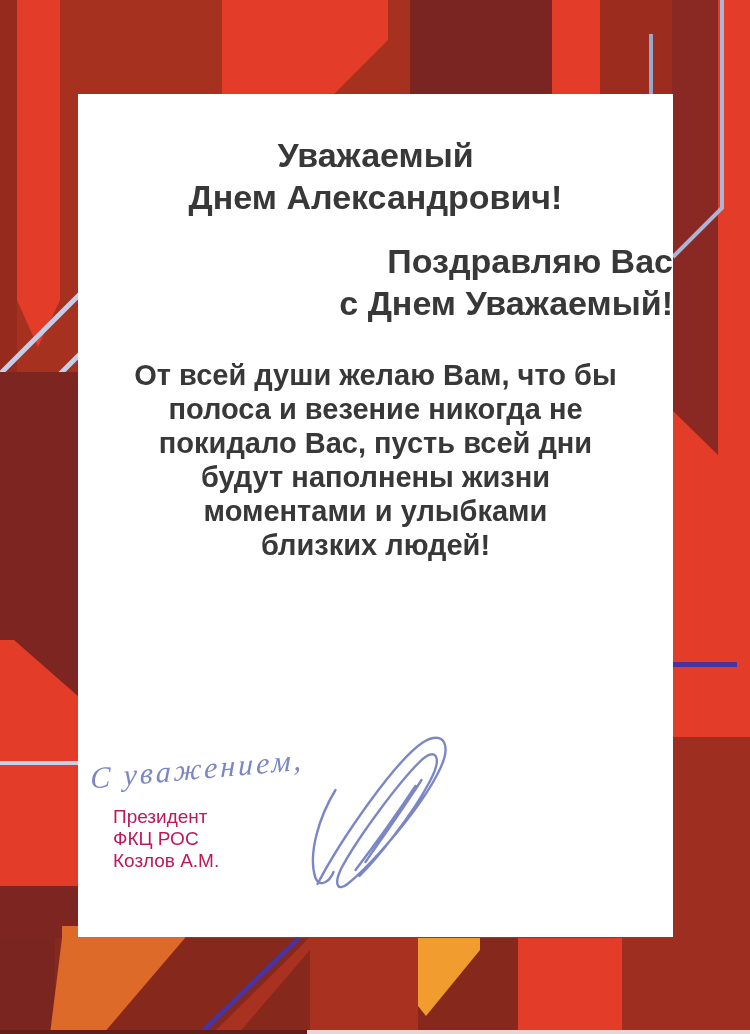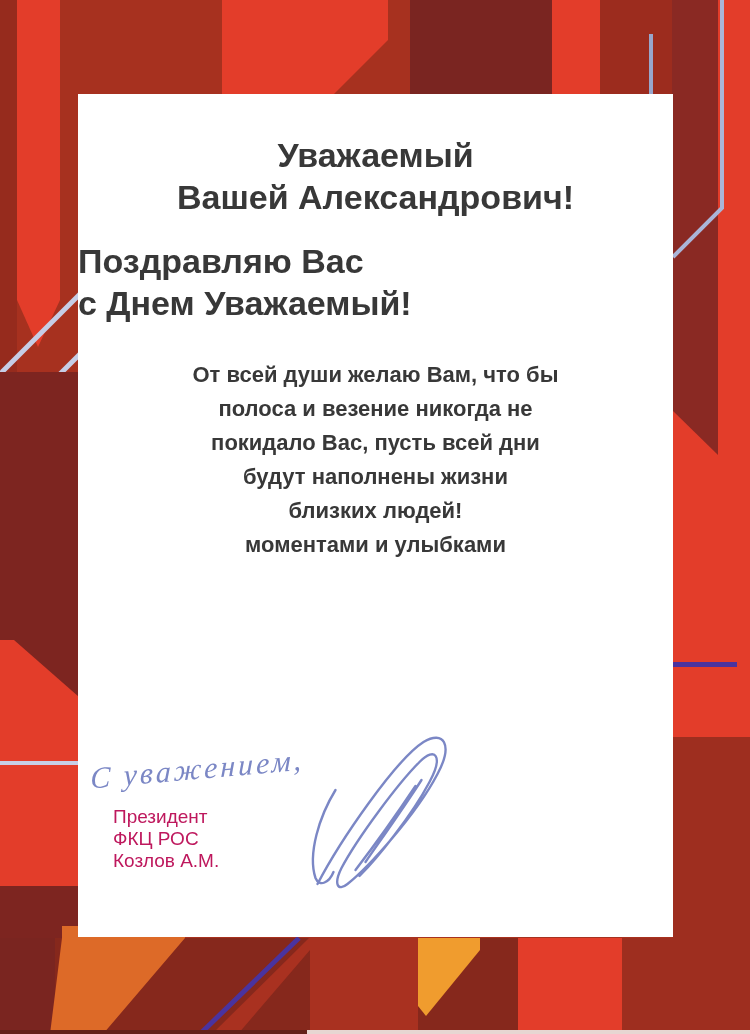--- a/index.html
+++ b/index.html
@@ -2,24 +2,24 @@
 <html><head>
 <meta charset="utf-8">
 <style>
   html,body{margin:0;padding:0;background:#222;}
   .stage{position:relative;width:750px;height:1034px;overflow:hidden;
          font-family:"Liberation Sans",sans-serif;padding-left:12px;}
   .bg{position:absolute;left:0;top:0;width:750px;height:1034px;display:block;}
   .card{position:absolute;left:78px;top:94px;width:595px;height:843px;background:#ffffff;}
   .salutation{position:absolute;left:0;top:40px;width:100%;text-align:center;
               font-weight:700;font-size:34px;line-height:42px;color:#383838;}
-  .greeting{position:absolute;left:0;top:146px;width:100%;text-align:left;
+  .greeting{position:absolute;left:0;top:146px;width:100%;text-align:right;
             font-weight:700;font-size:34px;line-height:42px;color:#383838;}
   .bodytext{position:absolute;left:0;top:264px;width:100%;text-align:center;
-            font-weight:700;font-size:22px;line-height:34px;color:#383838;}
+            font-weight:700;font-size:29px;line-height:34px;color:#383838;}
   .closing-hand{position:absolute;left:12px;top:658px;color:#7b87c5;
             font-family:"Liberation Serif",serif;font-style:italic;font-size:30px;
             letter-spacing:3px;transform:rotate(-5deg) skewX(-6deg);white-space:nowrap;}
   .autograph{position:absolute;left:215px;top:638px;width:175px;height:165px;}
   .signer{position:absolute;left:35px;top:712px;font-size:19px;line-height:22px;
           color:#be185d;font-weight:400;}
 </style>
 </head>
 <body>
 
@@ -60,35 +60,35 @@
     <rect x="518" y="938" width="104" height="96" fill="#E33D2A"></rect>
     <rect x="622" y="938" width="128" height="96" fill="#9E2E1F"></rect>
     <rect x="0" y="1030" width="307" height="4" fill="#63201A"></rect>
     <rect x="307" y="1030" width="443" height="4" fill="#E7D6D2"></rect>
   </svg>
 
   <div class="card">
 
     <div class="salutation">
       <div>Уважаемый</div>
-      <div>Вашей Александрович!</div>
+      <div>Днем Александрович!</div>
     </div>
 
     <div class="greeting">
       <div>Поздравляю Вас</div>
       <div>с Днем Уважаемый!</div>
     </div>
 
     <div class="bodytext">
       <div>От всей души желаю Вам, что бы</div>
       <div>полоса и везение никогда не</div>
       <div>покидало Вас, пусть всей дни</div>
       <div>будут наполнены жизни</div>
+      <div>моментами и улыбками</div>
       <div>близких людей!</div>
-      <div>моментами и улыбками</div>
     </div>
 
     <div class="closing-hand">С уважением,</div>
 
     <svg class="autograph" viewBox="0 0 170 165" aria-hidden="true">
       <g fill="none" stroke="#7B87C5" stroke-width="2.4" stroke-linecap="round">
         <path d="M22,152 C45,108 100,28 128,10 C148,-2 158,12 142,42 C120,84 72,136 52,152 C42,160 38,152 46,136 C62,106 102,52 124,30 C140,14 148,24 134,50 C116,84 82,126 64,144"></path>
         <path d="M70,130 C88,104 112,70 126,48 M60,138 C80,112 104,78 120,54"></path>
         <path d="M40,58 C24,84 12,122 20,146 C24,156 34,150 38,140"></path>
       </g>

